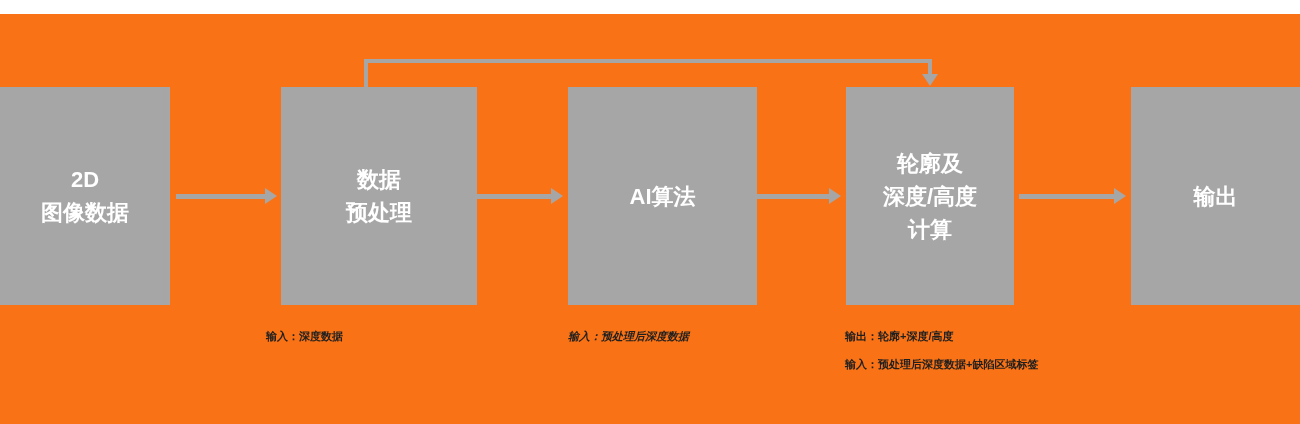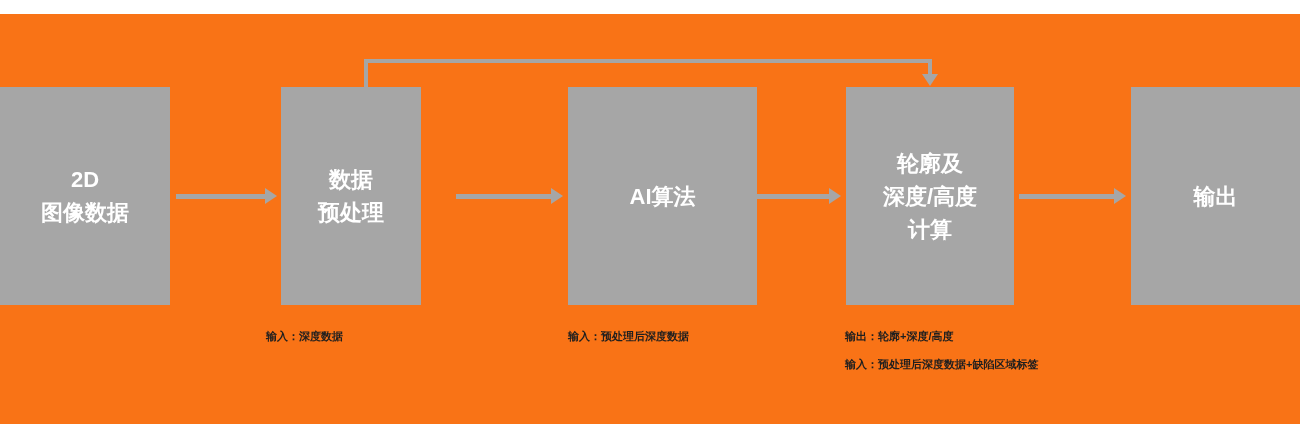--- a/index.html
+++ b/index.html
@@ -84,21 +84,21 @@
   <div class="vline" style="left:364px; top:45px; height:28px;"></div>
   <div class="hline-thin" style="left:364px; top:45px; width:568px;"></div>
   <div class="vline" style="left:928px; top:45px; height:16px;"></div>
   <div class="head-down" style="left:922px; top:60px;"></div>
 
   <div class="box" style="left:0px; top:73px; width:170px; height:218px;">
     <div class="box-label">2D
 图像数据</div>
   </div>
 
-  <div class="box" style="left:281px; top:73px; width:140px; height:218px;">
+  <div class="box" style="left:281px; top:73px; width:196px; height:218px;">
     <div class="box-label">数据
 预处理</div>
   </div>
 
   <div class="box" style="left:568px; top:73px; width:189px; height:218px;">
     <div class="box-label">AI算法</div>
   </div>
 
   <div class="box" style="left:1131px; top:73px; width:169px; height:218px;">
     <div class="box-label">输出</div>
@@ -119,21 +119,21 @@
   <div class="hline" style="left:740px; top:180px; width:89px;"></div>
   <div class="head-right" style="left:829px; top:174px;"></div>
 
   <div class="hline" style="left:1019px; top:180px; width:95px;"></div>
   <div class="head-right" style="left:1114px; top:174px;"></div>
 
   <div class="note" style="left:266px; top:308px;">
     <div class="note-line">输入：深度数据</div>
   </div>
 
-  <div class="note" style="left:568px; top:308px;">
+  <div class="note" style="left:568px; top:308px;font-style:italic;">
     <div class="note-line">输入：预处理后深度数据</div>
   </div>
 
   <div class="note" style="left:845px; top:308px;">
     <div class="note-line">输出：轮廓+深度/高度</div>
     <div class="note-line">输入：预处理后深度数据+缺陷区域标签</div>
   </div>
 
 </div>
 

